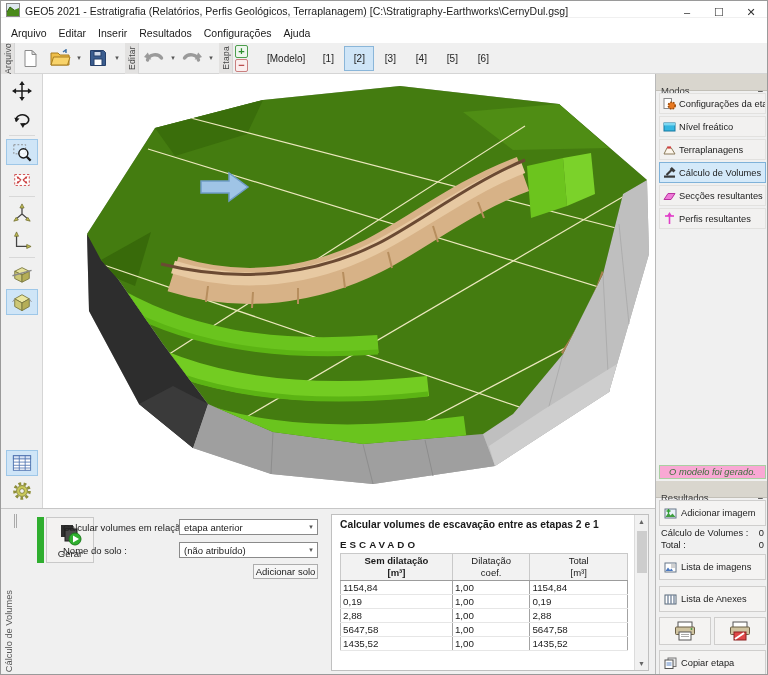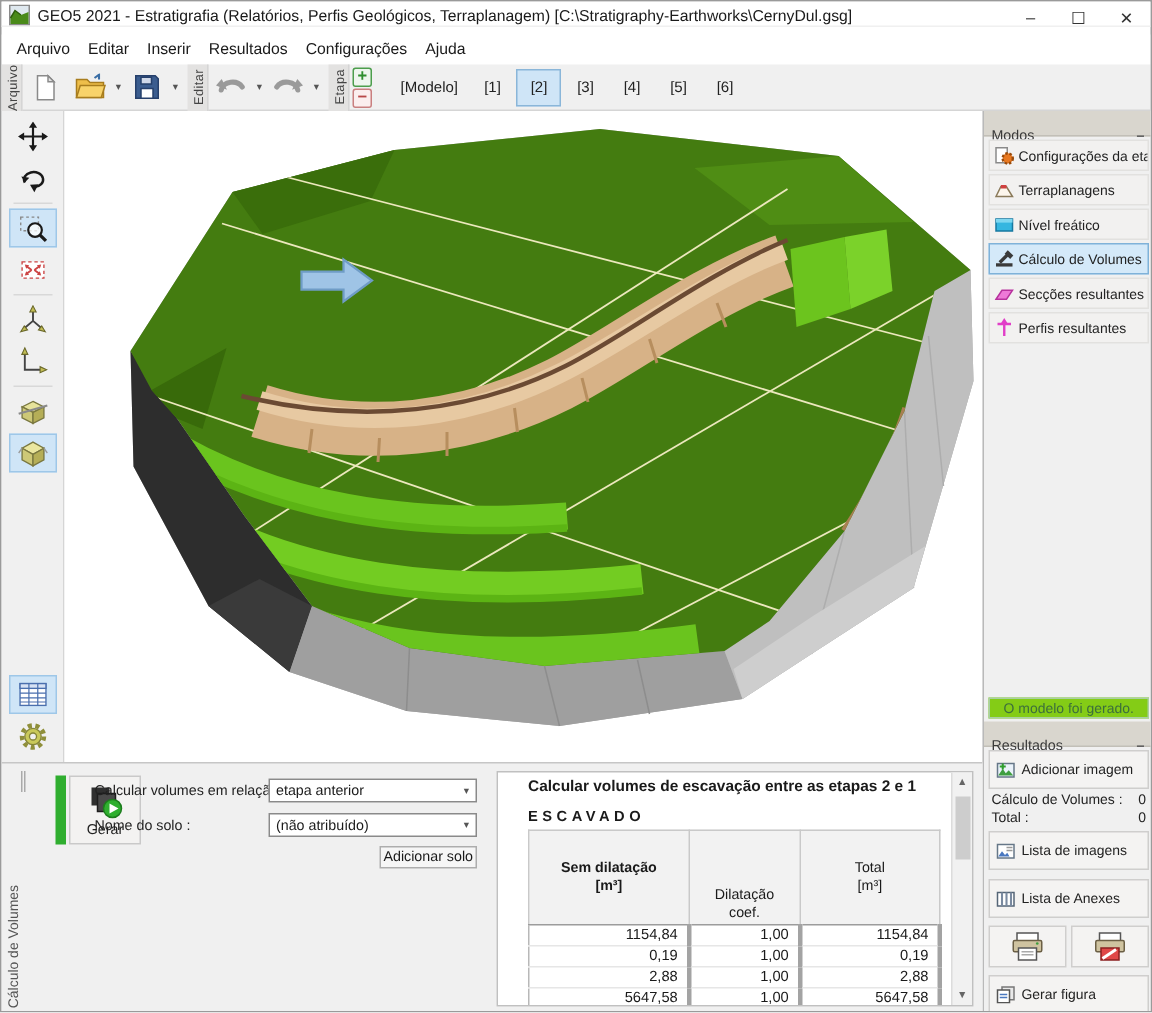--- a/index.html
+++ b/index.html
@@ -40,44 +40,44 @@
   
   .canvas { position:absolute; left:42px; top:73px; width:612px; height:434px; background:#fff; overflow:hidden; }
 
   
   .rightpanel { position:absolute; left:654px; top:73px; width:114px; height:602px; background:#f0f0f0; border-left:1px solid #b9b9b9; display:flex; flex-direction:column; }
   .phdr { height:16px; background:#d9d6ce; border-bottom:1px solid #c2bfb7; display:flex; align-items:center; justify-content:space-between; padding:16px 6px 0 5px; font-size:9.5px; color:#3a3a3a; flex:none; }
   .phdr .pmin { font-weight:bold; color:#555; }
   .mode-item { height:21px; margin:2px 3px 0 3px; border:1px solid #e2e1df; background:#f2f1f0; display:flex; align-items:center; gap:3px; padding:0 3px; flex:none; white-space:nowrap; overflow:hidden; }
   .mode-item.selected { background:#d4e9f9; border:1px solid #7fb2d9; }
   .mode-item .ml { font-size:9.3px; color:#222; }
-  .status-ok { margin:3px 3px 2px 3px; height:14px; background:#84cc16; border:1px solid #a9cfa2; color:#3c6e3c; display:flex; align-items:center; justify-content:center; font-size:9.3px; flex:none; }
+  .status-ok { margin:3px 3px 2px 3px; height:14px; background:#f9a8d4; border:1px solid #a9cfa2; color:#3c6e3c; display:flex; align-items:center; justify-content:center; font-size:9.3px; flex:none;font-style:italic; }
   .rp-btn { margin:2px 3px 0 3px; height:18px; border:1px solid #cfcecd; background:#f4f3f2; display:flex; align-items:center; gap:4px; padding:12px 4px; font-size:9.3px; color:#222; flex:none; white-space:nowrap; }
   .rp-stat { margin:2px 5px 0 5px; display:flex; justify-content:space-between; font-size:9.3px; color:#222; flex:none;align-items:flex-end; }
   .printer-row { display:flex; gap:3px; margin:5px 3px 0 3px; flex:none; }
   .printer-row .pbtn { flex:1; height:28px; border:1px solid #cfcecd; background:#f4f3f2; display:flex; align-items:center; justify-content:center; }
 
   
   .bottompanel { position:absolute; left:0; top:507px; width:654px; height:168px; background:#f0f0f0; border-top:1px solid #c6c6c6; }
   .frame-label { position:absolute; left:3px; bottom:4px; writing-mode:vertical-rl; transform:rotate(180deg); font-size:9.3px; color:#555; }
   .grip { position:absolute; left:13px; top:5px; width:3px; height:14px; border-left:1px solid #aaa; border-right:1px solid #aaa; }
   .genbar { position:absolute; left:36px; top:8px; width:7px; height:46px; background:#2fae2f; }
   .gen-btn { position:absolute; left:45px; top:8px; width:48px; height:46px; border:1px solid #c9c9c9; background:#f3f2f1; display:flex; flex-direction:column; align-items:center; justify-content:center; gap:2px; font-size:9.5px; color:#222; }
   .flabel { position:absolute; font-size:9.5px; color:#222; }
   .fselect { position:absolute; width:139px; height:16px; background:#fff; border:1px solid #8a8a8a; font-size:9.5px; display:flex; align-items:center; padding:0 14px 0 4px; }
   .fselect .caret { position:absolute; right:2px; }
   .smallbtn { position:absolute; height:15px; border:1px solid #adadad; background:#f6f6f6; font-size:9.5px; display:flex; align-items:center; justify-content:center; }
 
   .resultsbox { position:absolute; left:330px; top:5px; width:318px; height:157px; background:#fff; border:1px solid #c0c0c0; }
-  .rb-content { position:absolute; left:0; top:0; right:14px; bottom:0; padding:4px 6px 0 20px; overflow:hidden; }
+  .rb-content { position:absolute; left:0; top:0; right:14px; bottom:0; padding:4px 6px 0 8px; overflow:hidden; }
   .rb-title { font-size:10.3px; font-weight:bold; line-height:1.25; }
   .rb-section { font-size:9.8px; font-weight:bold; letter-spacing:3px; margin-top:7px; }
   table.voltab { border-collapse:collapse; width:100%; margin-top:3px; border:1px solid #b8b8b8; }
   table.voltab th { background:#f2f2f2; border:1px solid #c9c9c9; border-bottom:1px solid #9c9c9c; font-weight:normal; font-size:9.5px; padding:1px 2px; text-align:center; line-height:1.25; }
-  table.voltab td { border-right:3px solid #a3a3a3; border-bottom:1px solid #e6e6e6; font-size:9.8px; text-align:right; padding:1px 6px 1px 2px; height:13px; }
+  table.voltab td { border-right:1px solid #a3a3a3; border-bottom:1px solid #e6e6e6; font-size:9.8px; padding:1px 6px 1px 2px; height:13px; }
   .rb-scroll { position:absolute; right:0; top:0; bottom:0; width:14px; background:#f1f1f1; border-left:1px solid #dcdcdc; display:flex; flex-direction:column; justify-content:space-between; align-items:center; }
   .rb-scroll .arr { font-size:7px; color:#666; padding:3px 0; }
   .rb-thumb { position:absolute; top:16px; left:2px; width:10px; height:42px; background:#cdcdcd; }
 
   svg { display:block; }
 </style>
 </head>
 <body>
 
 <div id="window">
@@ -317,34 +317,34 @@
           <svg width="13" height="13" viewBox="0 0 13 13">
             <rect x="1" y="1.5" width="7.5" height="10" fill="#fff" stroke="#8a8a8a"></rect>
             <circle cx="8.8" cy="8.6" r="3.4" fill="#e87820" stroke="#9a4a0a" stroke-dasharray="1.6 1.2" stroke-width="1.6"></circle>
           </svg>
         </span>
       <span class="ml">Configurações da etapa</span>
     </div>
     <div class="mode-item">
       <span>
           <svg width="13" height="13" viewBox="0 0 13 13">
+            <rect x="1" y="3" width="11" height="8" fill="#35b6e0" stroke="#1778a0"></rect>
+            <rect x="1" y="3" width="11" height="2.4" fill="#7fd7f0"></rect>
+          </svg>
+        </span>
+      <span class="ml">Nível freático</span>
+    </div>
+    <div class="mode-item">
+      <span>
+          <svg width="13" height="13" viewBox="0 0 13 13">
             <path d="M1 11 L4.2 4.5 H8 L12 11 Z" fill="#fdf6ec" stroke="#8a7a5a"></path>
             <path d="M4.2 4.5 H8" stroke="#d04040" stroke-width="2.2"></path>
           </svg>
         </span>
       <span class="ml">Terraplanagens</span>
-    </div>
-    <div class="mode-item">
-      <span>
-          <svg width="13" height="13" viewBox="0 0 13 13">
-            <rect x="1" y="3" width="11" height="8" fill="#35b6e0" stroke="#1778a0"></rect>
-            <rect x="1" y="3" width="11" height="2.4" fill="#7fd7f0"></rect>
-          </svg>
-        </span>
-      <span class="ml">Nível freático</span>
     </div>
     <div class="mode-item selected">
       <span>
           <svg width="13" height="13" viewBox="0 0 13 13">
             <rect x="1" y="9.5" width="11" height="2.2" fill="#3a3a3a"></rect>
             <path d="M3.5 9 L9 3.5" stroke="#3a3a3a" stroke-width="2.2"></path>
             <path d="M7.8 2 L11.5 5.5" stroke="#3a3a3a" stroke-width="3"></path>
           </svg>
         </span>
       <span class="ml">Cálculo de Volumes</span>
@@ -431,21 +431,21 @@
       </div>
     </div>
     <div class="rp-btn" style="margin-top:5px;">
       <span>
           <svg width="13" height="12" viewBox="0 0 13 12">
             <rect x="4" y="1" width="8" height="8.5" fill="#e9e9e9" stroke="#777"></rect>
             <rect x="1" y="3" width="8" height="8.5" fill="#fff" stroke="#555"></rect>
             <path d="M2.5 6 H7.5 M2.5 8 H7.5" stroke="#4a78c0" stroke-width="0.9"></path>
           </svg>
         </span>
-      <span>Gerar figura</span>
+      <span>Copiar etapa</span>
     </div>
   </div>
 
   <div class="bottompanel">
     <div class="grip"></div>
     <div class="frame-label">Cálculo de Volumes</div>
     <div class="genbar"></div>
     <div class="gen-btn">
       <span>
           <svg width="24" height="24" viewBox="0 0 24 24">
@@ -475,21 +475,21 @@
         <div class="rb-title">Calcular volumes de escavação entre as etapas 2 e 1</div>
         <div class="rb-section">ESCAVADO</div>
         <table class="voltab">
           <thead>
             <tr>
               <th style="width:39%;font-weight:bold;">
                   <span style="display:block;">Sem dilatação</span>
                   <span style="display:block;">[m³]</span>
                 </th>
               <th style="width:27%;">
-                  <span style="display:block;margin-top:36px;">Dilatação</span>
+                  <span style="display:block;">Dilatação</span>
                   <span style="display:block;">coef.</span>
                 </th>
               <th style="width:34%;">
                   <span style="display:block;">Total</span>
                   <span style="display:block;">[m³]</span>
                 </th>
             </tr>
           </thead>
           <tbody>
             <tr>

